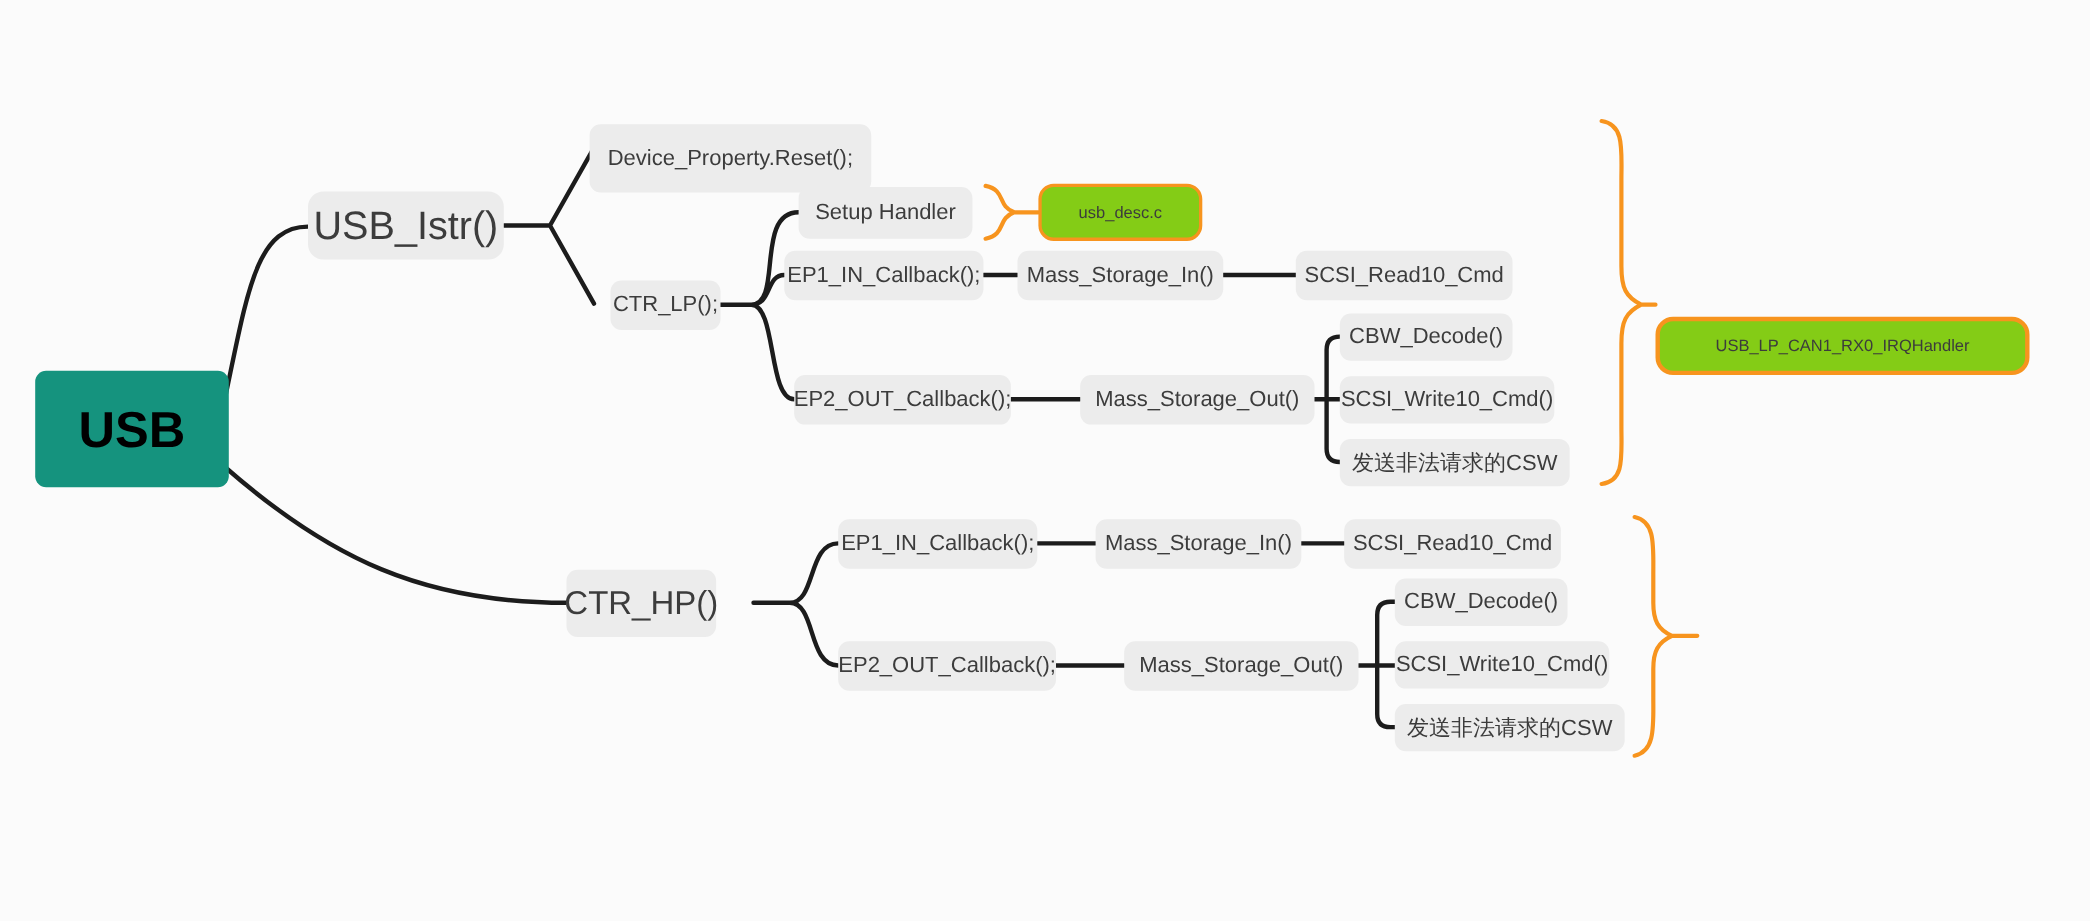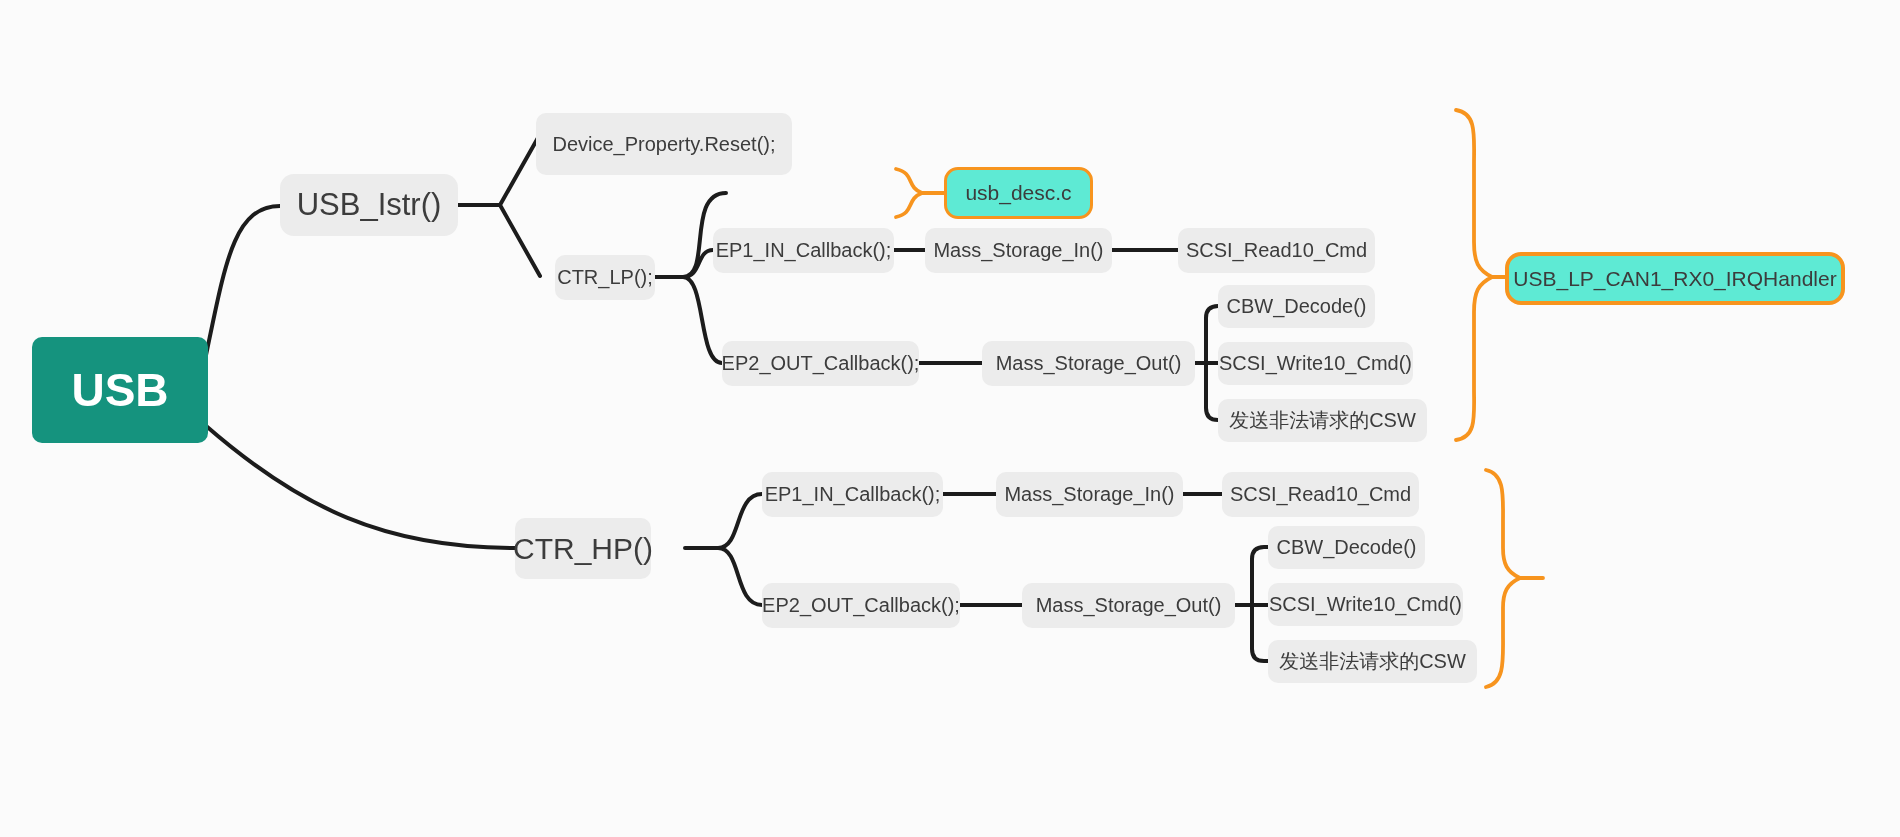--- a/index.html
+++ b/index.html
@@ -21,34 +21,34 @@
     display:flex;align-items:center;justify-content:center;
     background:var(--nodebg,#ececec);
     color:var(--text,#3c3c3c);
     border-radius:10px;
     font-size:20px;
     white-space:nowrap;
     box-sizing:border-box;
   }
   .node.root{
     background:var(--teal,#15937E);
-    color:#ffffff;
+    color:#000000;
     font-size:46px;
     font-weight:bold;
     border-radius:10px;
   }
-  .node.main{font-size:31px;border-radius:14px;}
+  .node.main{font-size:36px;border-radius:14px;}
   .node.main2{font-size:30px;}
   .node.callout{
-    background:#5eead4;
+    background:#84cc16;
     border:3.5px solid var(--accent,#F7941E);
     border-radius:14px;
-    font-size:21px;
+    font-size:15px;
   }
-  .node.callout.big{border-width:4px;border-radius:16px;}
+  .node.callout.big{border-width:4px;border-radius:16px;margin-top:36px;}
 </style>
 </head>
 <body>
 
 <div class="canvas">
 
   <svg class="edges" viewBox="0 0 1900 837">
     <g>
 
       <path class="edge" d="M205,360 C225,265 233,206 280,206"></path>
@@ -83,20 +83,21 @@
     <g>
       <path class="brace" d="M1486,470 C1505,474 1503,496 1503,522 L1503,548 C1503,564 1507,572 1520,578 C1507,584 1503,592 1503,608 L1503,634 C1503,660 1505,683 1486,687 M1520,578 H1543"></path>
     </g>
   </svg>
 
   <div class="node root" style="left:32px;top:337px;width:176px;height:106px;">USB</div>
 
   <div class="node main" style="left:280px;top:174px;width:178px;height:62px;">USB_Istr()</div>
   <div class="node" style="left:536px;top:113px;width:256px;height:62px;">Device_Property.Reset();</div>
   <div class="node" style="left:525px;top:255px;width:100px;height:45px;margin-left:30px;">CTR_LP();</div>
+  <div class="node" style="left:726px;top:170px;width:158px;height:47px;">Setup Handler</div>
   <div class="node callout" style="left:944px;top:167px;width:149px;height:52px;">usb_desc.c</div>
   <div class="node" style="left:713px;top:228px;width:181px;height:45px;">EP1_IN_Callback();</div>
   <div class="node" style="left:925px;top:228px;width:187px;height:45px;">Mass_Storage_In()</div>
   <div class="node" style="left:1178px;top:228px;width:197px;height:45px;">SCSI_Read10_Cmd</div>
   <div class="node" style="left:722px;top:341px;width:197px;height:45px;">EP2_OUT_Callback();</div>
   <div class="node" style="left:982px;top:341px;width:213px;height:45px;">Mass_Storage_Out()</div>
   <div class="node" style="left:1218px;top:285px;width:157px;height:43px;">CBW_Decode()</div>
   <div class="node" style="left:1218px;top:342px;width:195px;height:43px;">SCSI_Write10_Cmd()</div>
   <div class="node" style="left:1218px;top:399px;width:209px;height:43px;">发送非法请求的CSW</div>
   <div class="node callout big" style="left:1505px;top:252px;width:340px;height:53px;">USB_LP_CAN1_RX0_IRQHandler</div>

